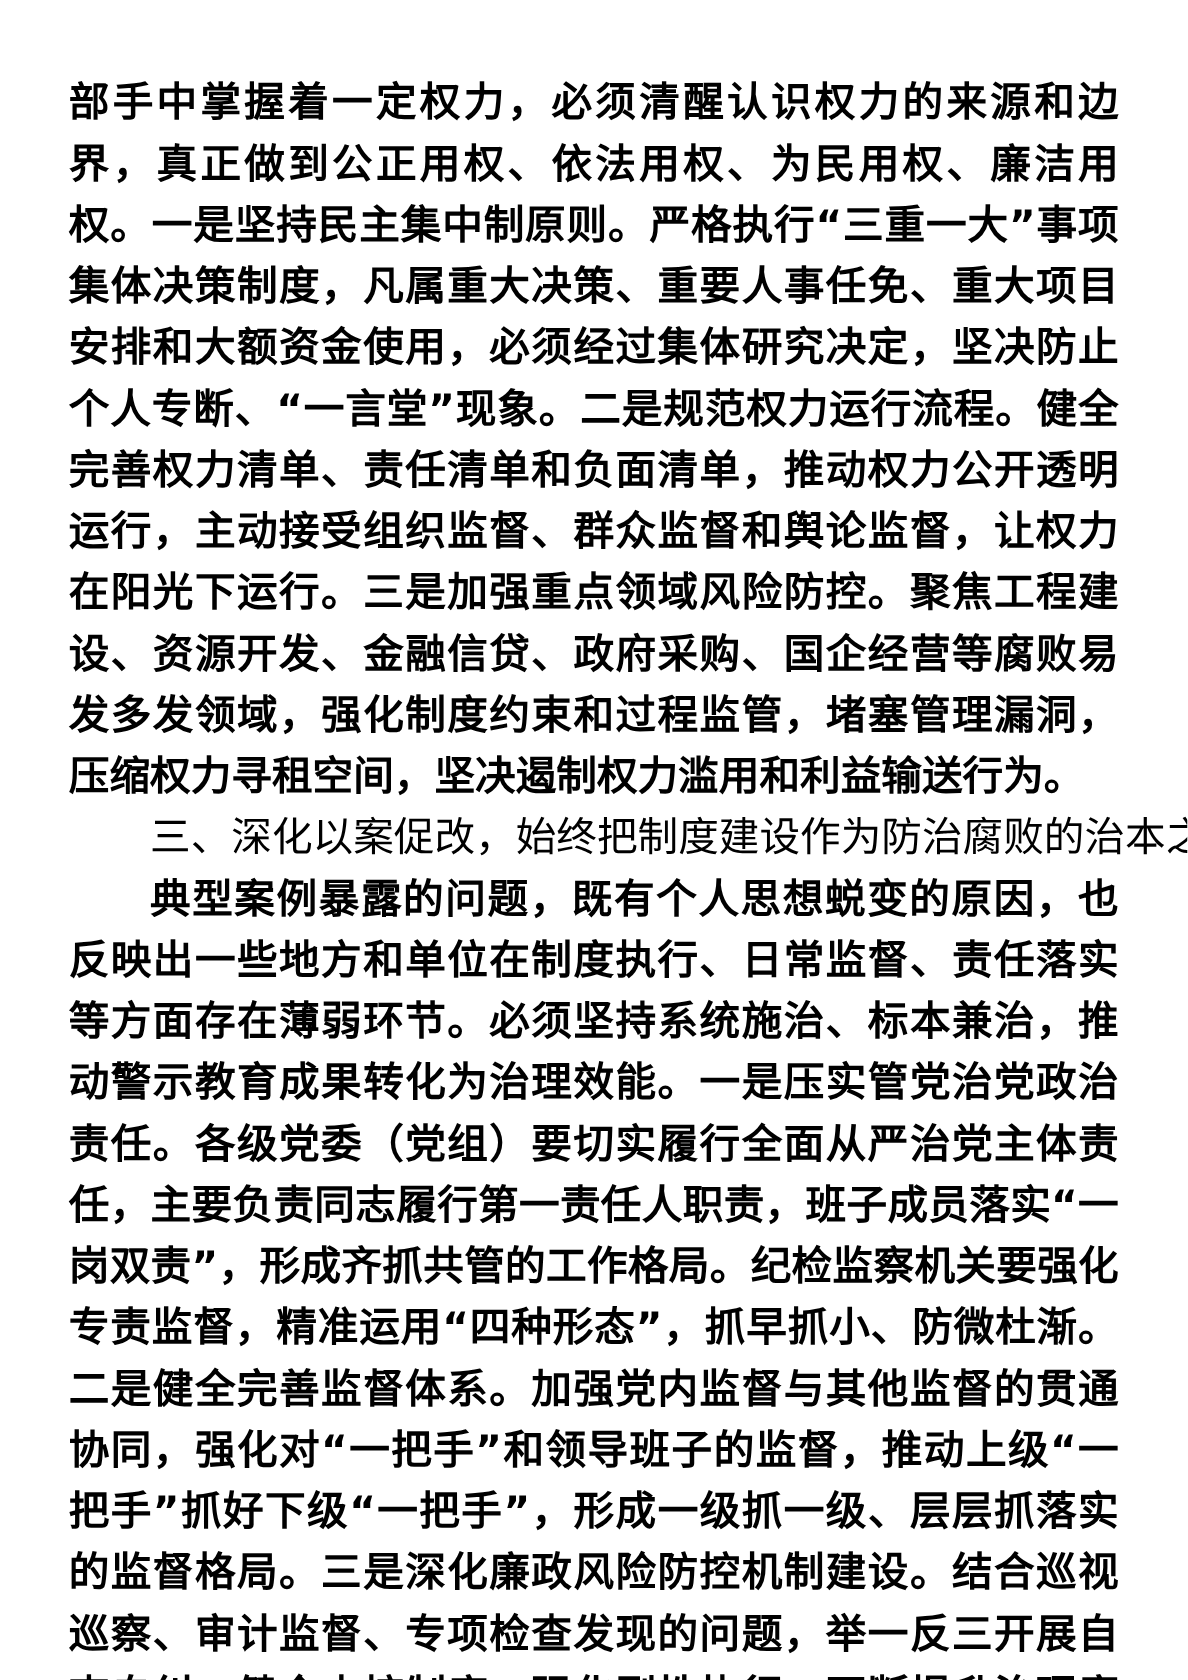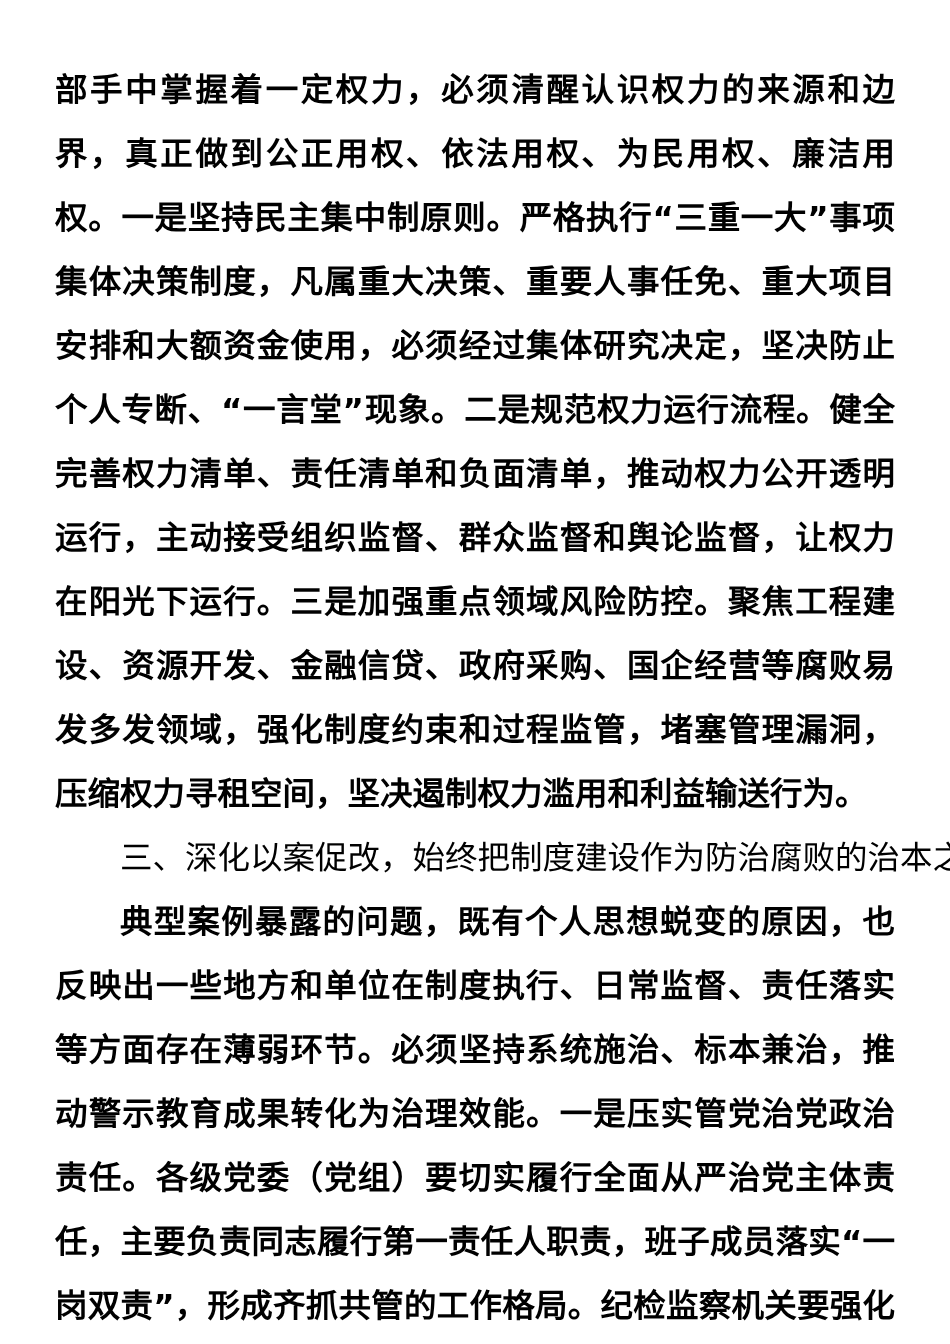--- a/index.html
+++ b/index.html
@@ -25,21 +25,21 @@
     width: 840px;
   }
 
   
   .para,
   .heading {
     margin: 0;
     padding: 0;
     color: #000000;
     font-size: 32.5px;
-    line-height: 64px;
+    line-height: 49px;
     letter-spacing: 0px;
   }
 
   
   .para {
     font-family: "DejaVu Sans", "Liberation Sans", sans-serif;
     font-weight: 700;
     text-align: justify;
     text-align-last: left;
     text-justify: inter-character;

